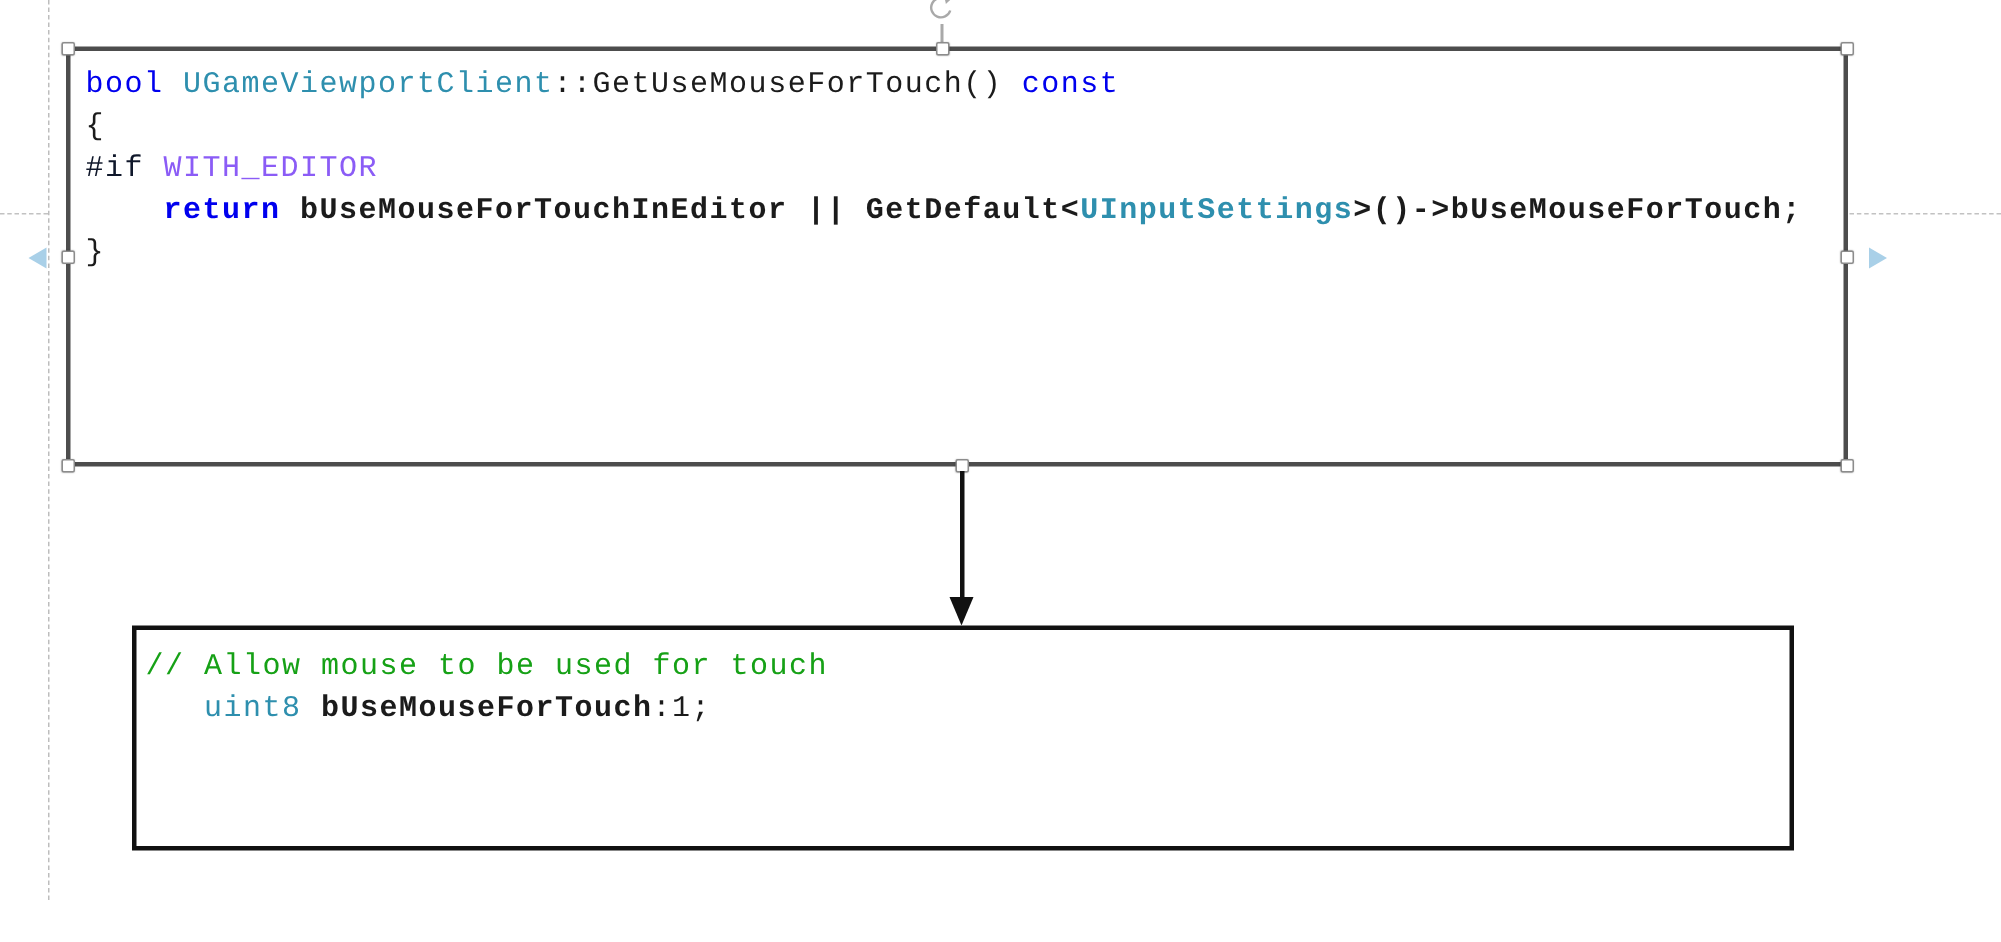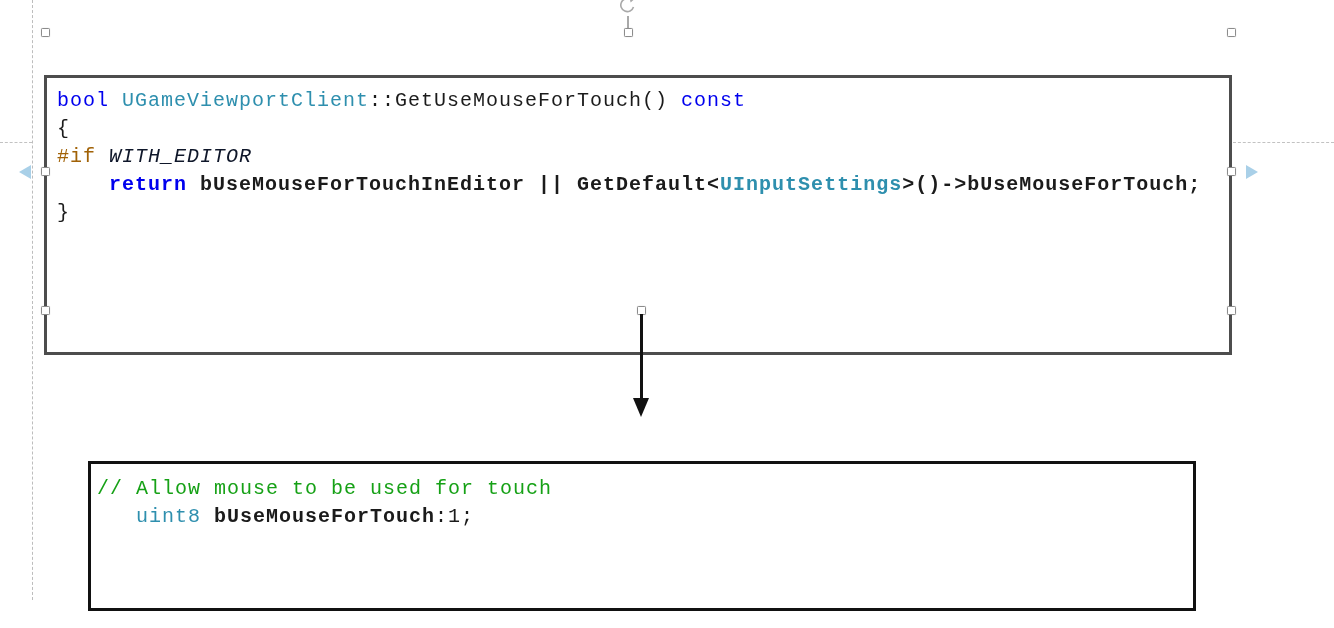--- a/index.html
+++ b/index.html
@@ -15,21 +15,21 @@
   .hguide.left{left:0; width:32px;}
   .hguide.right{left:1233px; width:101px;}
   .tri{position:absolute; width:0; height:0;}
   .tri.left{left:19px; top:165px;
             border-top:7px solid transparent; border-bottom:7px solid transparent;
             border-right:12px solid #a9d0e8;}
   .tri.right{left:1246px; top:165px;
              border-top:7px solid transparent; border-bottom:7px solid transparent;
              border-left:12px solid #a9d0e8;}
   
-  .codebox{position:absolute; box-sizing:border-box; background:#fff;margin-top:44px;}
+  .codebox{position:absolute; box-sizing:border-box; background:#fff;}
   #box1{left:44px; top:31px; width:1188px; height:280px;
         border:3px solid #4d4d4d; padding:9px 0 0 10px;}
   #box2{left:88px; top:417px; width:1108px; height:150px;
         border:3px solid #111111; padding:11px 16px 0 6px;}
   .code-line{white-space:pre; font-size:20px; line-height:28px; letter-spacing:1px;
              color:#1b1b1b;}
   .code-line span{letter-spacing:1px;}
   
   .handle{position:absolute; width:9px; height:9px; background:#ffffff;
           border:1px solid #8c8c8c; border-radius:1.5px; box-sizing:border-box;
@@ -53,21 +53,21 @@
   <div class="vguide"></div>
   <div class="hguide left"></div>
   <div class="hguide right"></div>
   <div class="tri left"></div>
   <div class="tri right"></div>
 
   <div id="box1" class="codebox">
     <div class="code">
         <div class="code-line"><span style="color: rgb(0, 0, 238);">bool </span><span style="color: rgb(46, 143, 174);">UGameViewportClient</span><span style="color: rgb(27, 27, 27);">::GetUseMouseForTouch() </span><span style="color: rgb(0, 0, 238);">const</span></div>
         <div class="code-line"><span style="color: rgb(27, 27, 27);">{</span></div>
-        <div class="code-line"><span style="color: #a16207;">#if </span><span style="color: #0f172a; font-style: italic;">WITH_EDITOR</span></div>
+        <div class="code-line"><span style="color: #0f172a;">#if </span><span style="color: #8b5cf6;">WITH_EDITOR</span></div>
         <div class="code-line"><span style="color: rgb(27, 27, 27); font-weight: bold;">    </span><span style="color: rgb(0, 0, 238); font-weight: bold;">return </span><span style="color: rgb(27, 27, 27); font-weight: bold;">bUseMouseForTouchInEditor || GetDefault&lt;</span><span style="color: rgb(46, 143, 174); font-weight: bold;">UInputSettings</span><span style="color: rgb(27, 27, 27); font-weight: bold;">&gt;()-&gt;bUseMouseForTouch;</span></div>
         <div class="code-line"><span style="color: rgb(27, 27, 27);">}</span></div>
       </div>
   </div>
 
   <div id="rotate-stem"></div>
   <svg id="rotate-icon" width="24" height="24" viewBox="0 0 24 24">
     <path d="M17.5 13 A6.5 6.5 0 1 1 14.8 5.6" fill="none" stroke="#a9a9a9" stroke-width="1.6"></path>
     <path d="M13.2 2.2 L19.2 4.4 L14.6 8.6 Z" fill="#a9a9a9"></path>
   </svg>

